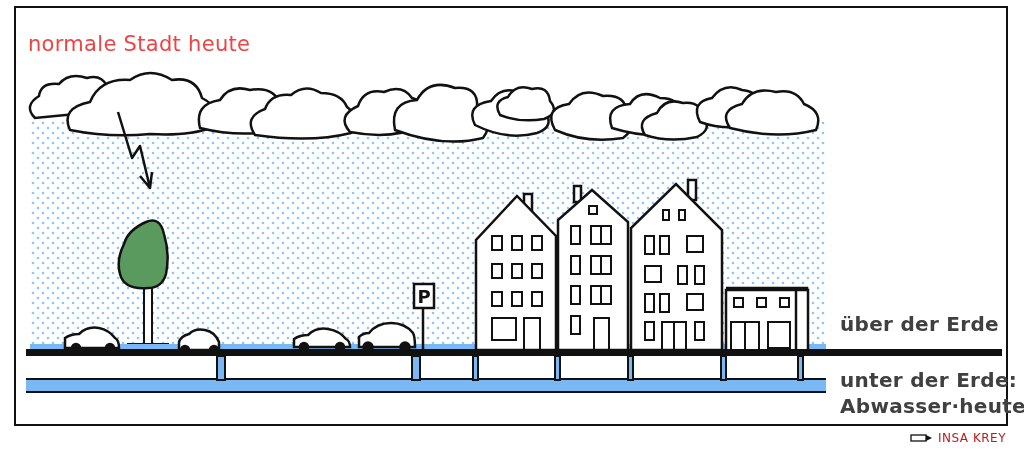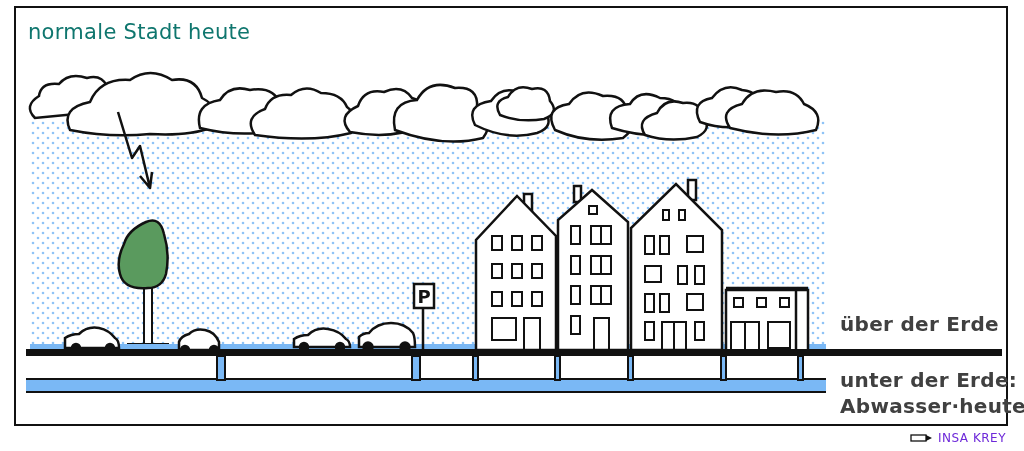--- a/index.html
+++ b/index.html
@@ -1,23 +1,23 @@
 <!DOCTYPE html>
 <html><head>
 <meta charset="utf-8">
 <style>
   html, body { margin: 0; padding: 0; background: #ffffff; }
   body { width: 1024px; height: 451px; position: relative; overflow: hidden; font-family: "DejaVu Sans", sans-serif; }
   .frame { position: absolute; left: 14px; top: 6px; width: 994px; height: 420px; border: 2.5px solid #111; box-sizing: border-box; }
-  .title { position: absolute; left: 28px; top: 20px; font-size: 21px; color: #0f766e; letter-spacing: 0.3px; }
+  .title { position: absolute; left: 28px; top: 32px; font-size: 21px; color: #ef4444; letter-spacing: 0.3px; }
   .lbl { position: absolute; font-size: 20px; color: #404040; letter-spacing: 0.3px; font-weight: bold; }
   .lbl-above { left: 840px; top: 312px; }
   .lbl-below1 { left: 840px; top: 368px; }
   .lbl-below2 { left: 840px; top: 394px; }
-  .credit { position: absolute; right: 18px; top: 431px; font-size: 12px; color: #6d28d9; letter-spacing: 0.5px; display: flex; align-items: center; gap: 4px; }
+  .credit { position: absolute; right: 18px; top: 431px; font-size: 12px; color: #b91c1c; letter-spacing: 0.5px; display: flex; align-items: center; gap: 4px; }
   svg.scene { position: absolute; left: 0; top: 0; }
 </style>
 </head>
 <body>
 
 <div class="frame"></div>
 
 <div class="title">normale Stadt heute</div>
 
 <svg class="scene" width="1024" height="451" viewBox="0 0 1024 451">

